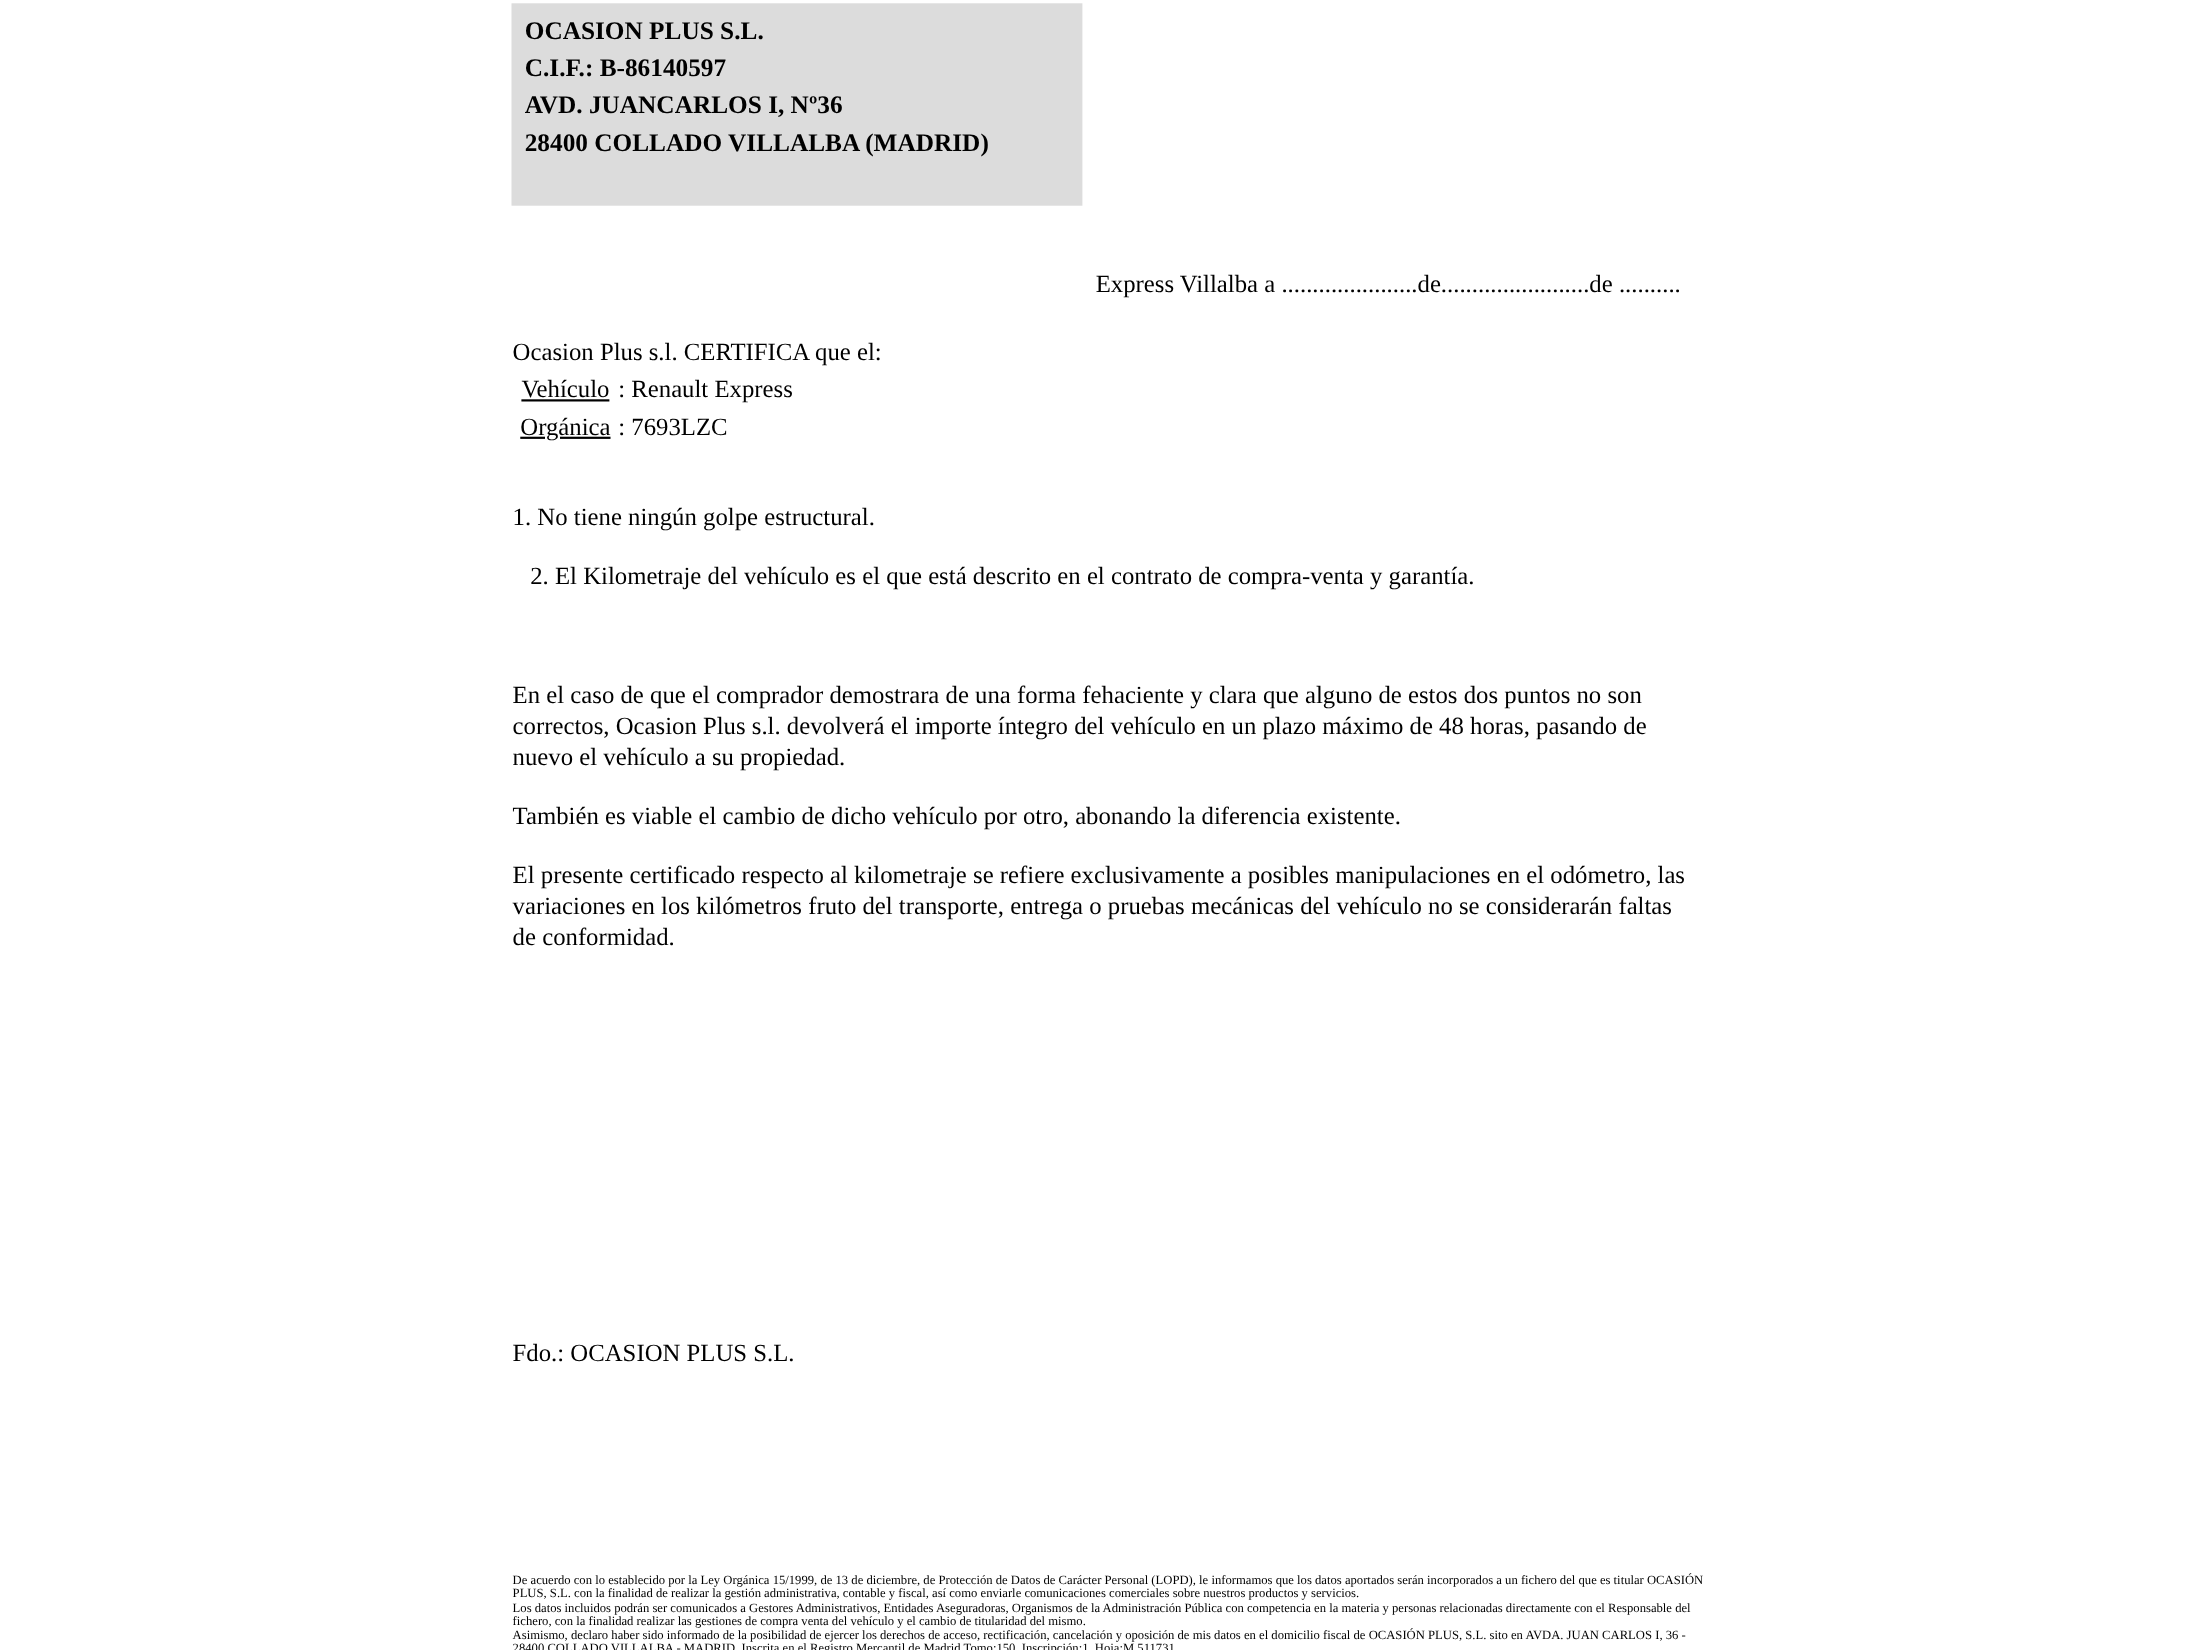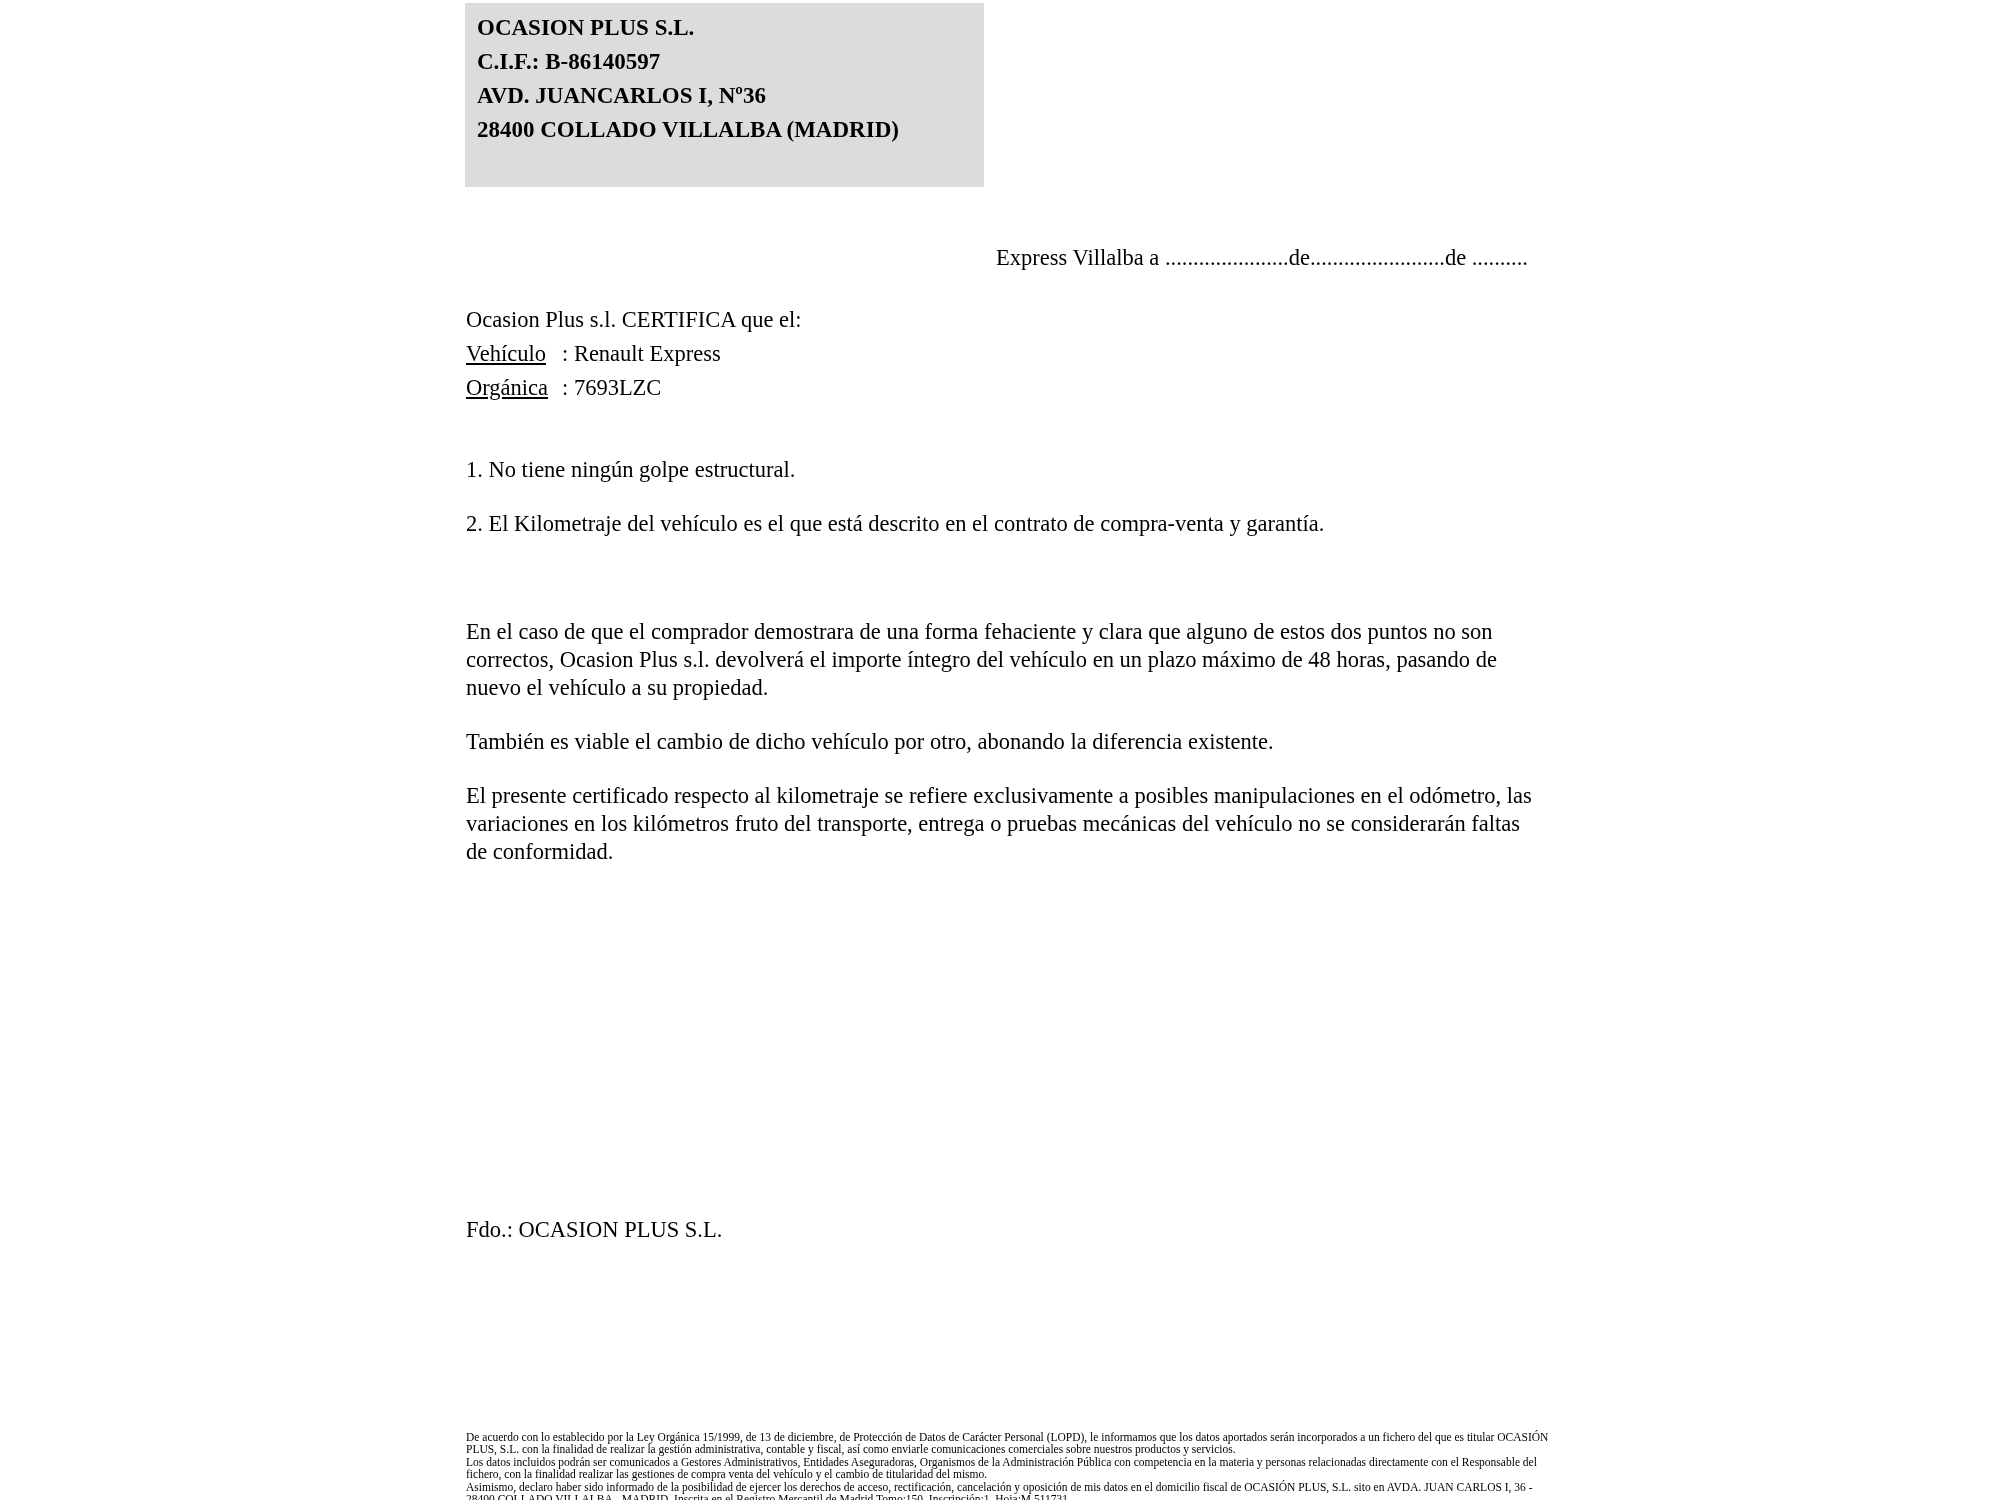--- a/index.html
+++ b/index.html
@@ -41,30 +41,31 @@
     position: absolute;
     left: 466px;
     top: 303px;
     font-size: 22.5px;
     line-height: 34px;
   }
   .field-row .field-label {
     display: inline-block;
     min-width: 96px;
     text-decoration: underline;
+    text-align: center;
   }
   .point {
     position: absolute;
     left: 466px;
     width: 1072px;
     font-size: 22.5px;
     line-height: 28px;
   }
   .point-1 { top: 456px; }
-  .point-2 { top: 510px; }
+  .point-2 { top: 510px; margin-left: 16px; }
   .body-paras {
     position: absolute;
     left: 466px;
     top: 618px;
     width: 1072px;
     font-size: 22.5px;
     line-height: 28px;
   }
   .body-paras p { margin: 0 0 26px 0; font-family: Liberation Serif, serif; }
   .signature-line {

